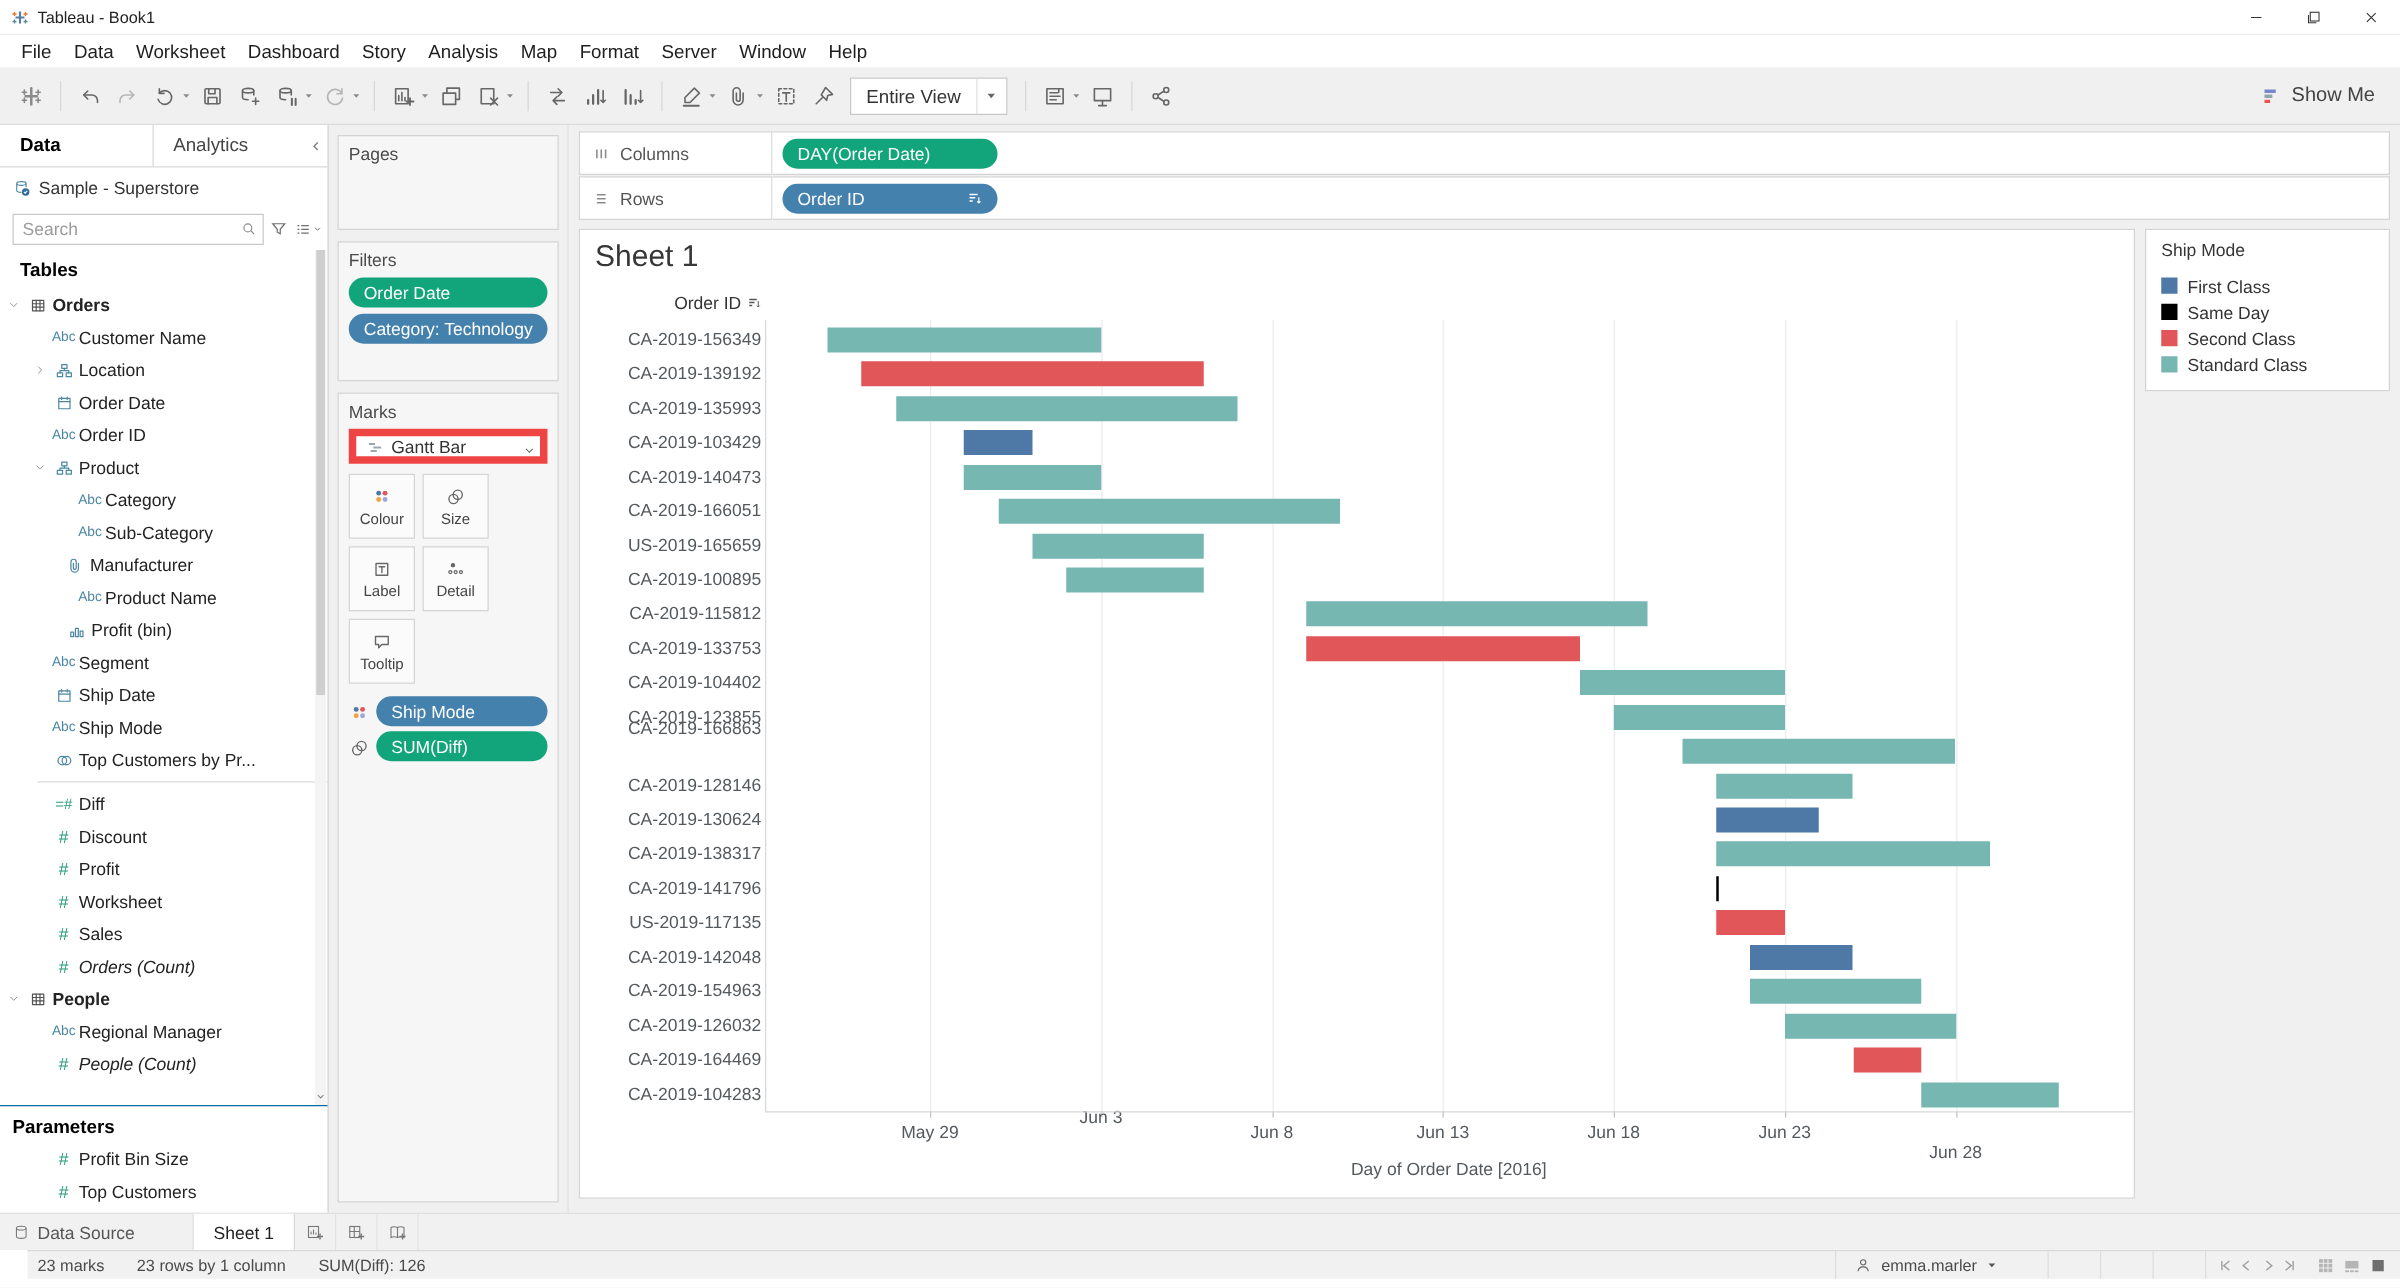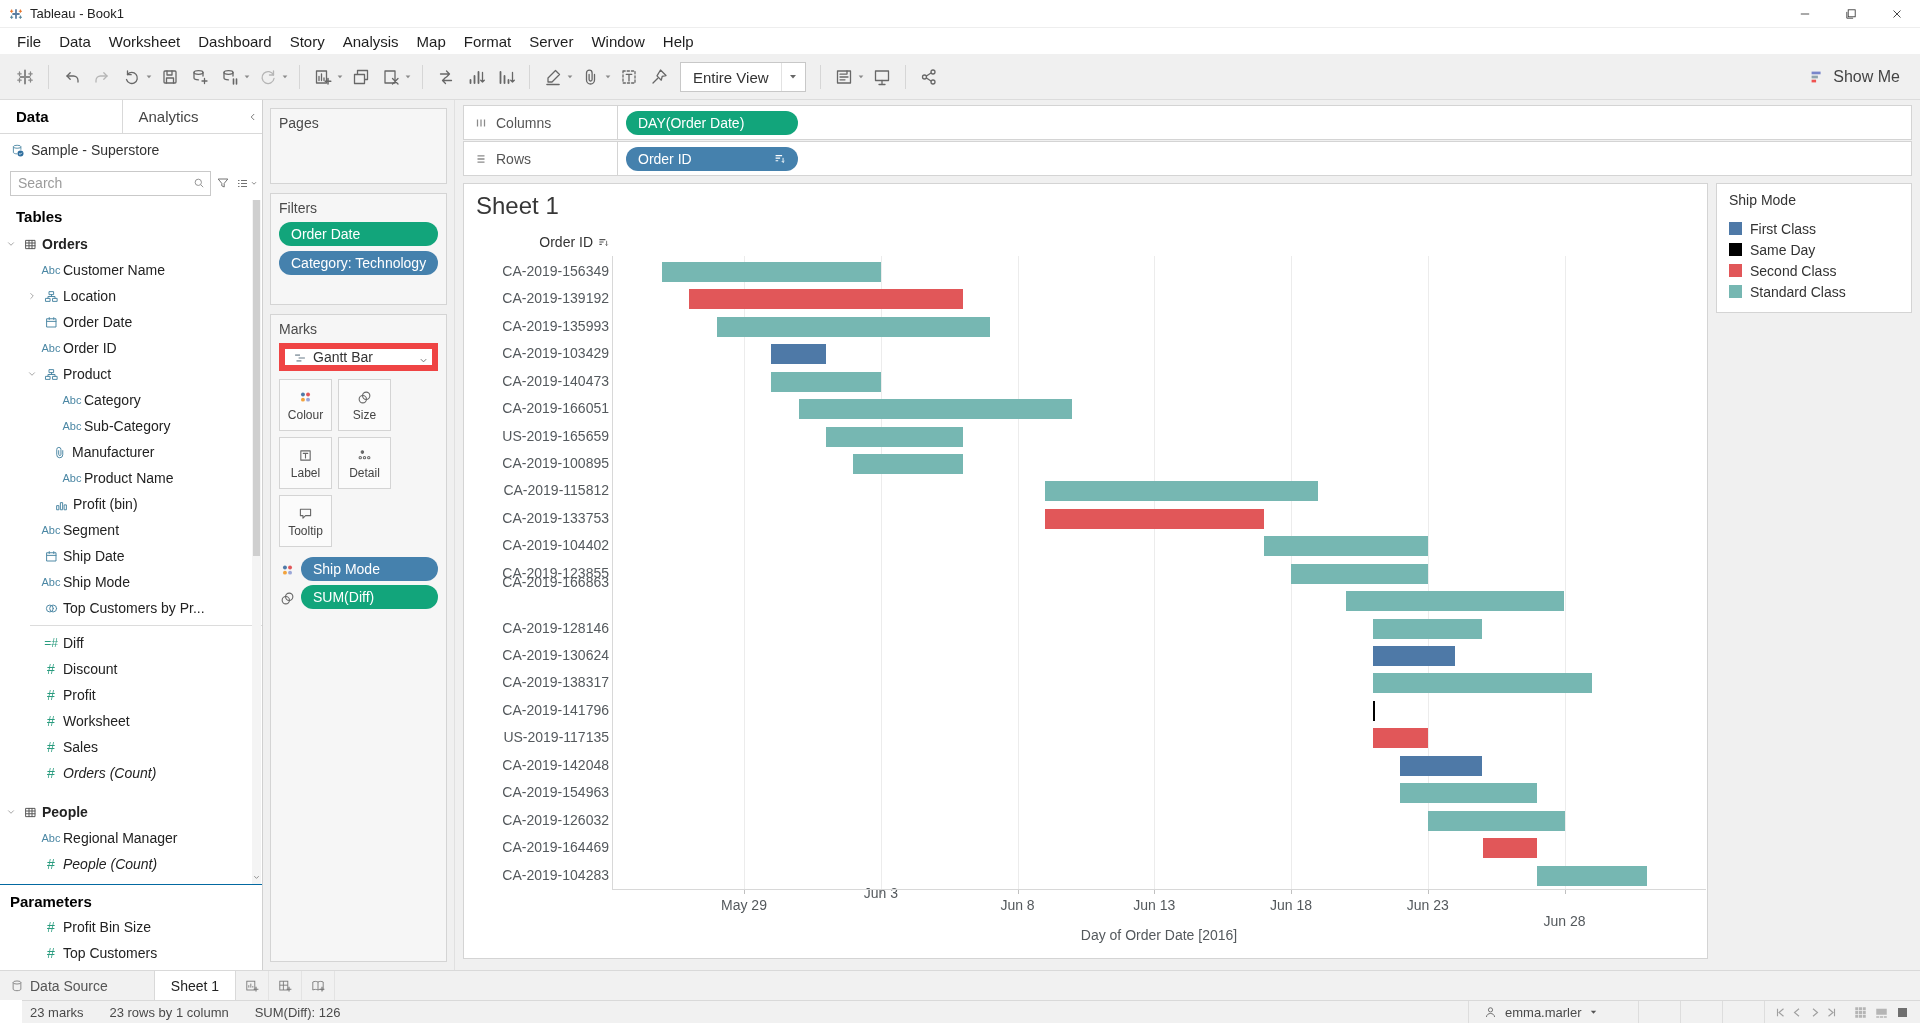--- a/index.html
+++ b/index.html
@@ -593,21 +593,21 @@
             </span>
             <span class="lbl">Sales</span>
           </div>
           <div class="field-row" style="padding-left: 25px;">
             <span class="caret-slot"></span>
             <span class="ic-slot">
               <span class="hash-ic">#</span>
             </span>
             <span class="lbl f-italic">Orders (Count)</span>
           </div>
-          <div class="field-row" style="padding-left: 4px; margin-top: 13px;">
+          <div class="field-row" style="padding-left: 4px;">
             <span class="caret-slot">
               <svg width="10" height="10" viewBox="0 0 20 20" fill="none" stroke="#676767" stroke-width="1.3" stroke-linecap="round" stroke-linejoin="round">
                 <path d="M5 7.5l5 5 5-5" stroke="#777"></path>
               </svg>
             </span>
             <span class="ic-slot">
               <svg width="15" height="15" viewBox="0 0 20 20" fill="none" stroke="#676767" stroke-width="1.3" stroke-linecap="round" stroke-linejoin="round">
                 <rect x="4" y="4.5" width="12" height="11" stroke="#555"></rect>
                 <path d="M4 8h12M4 11.7h12M8 4.5v11M12 4.5v11" stroke="#555"></path>
               </svg>

